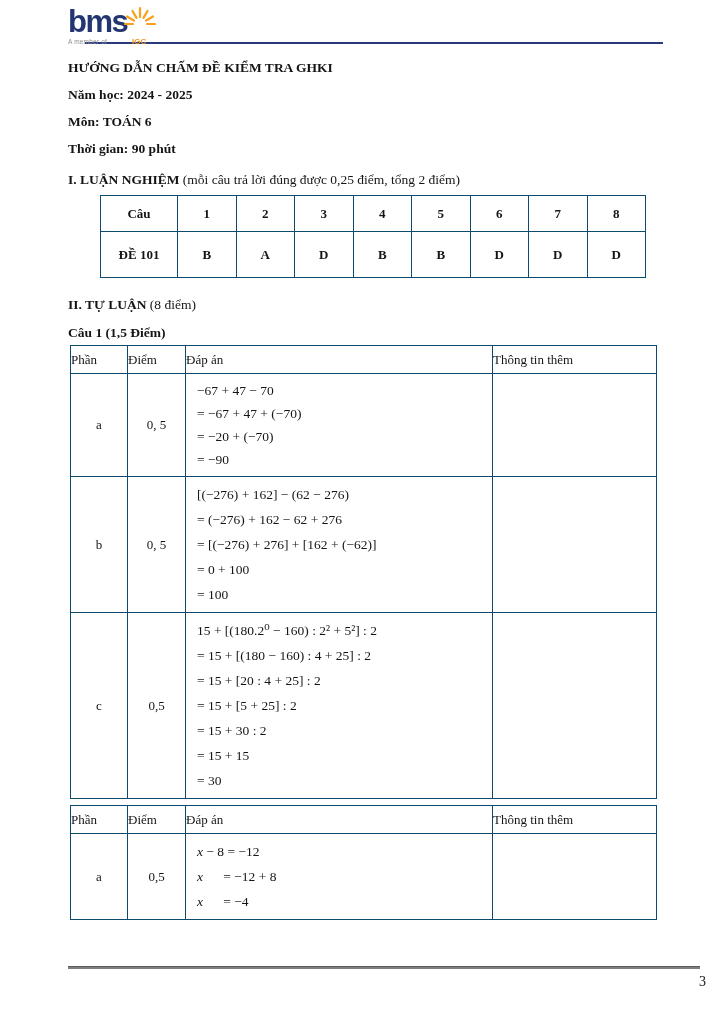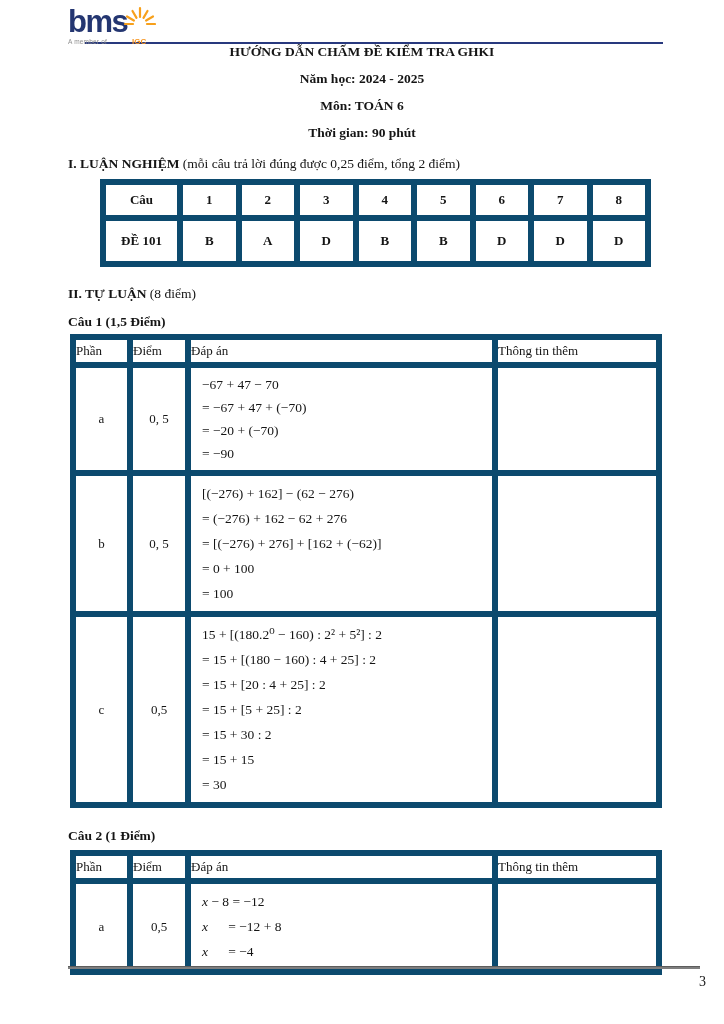--- a/index.html
+++ b/index.html
@@ -12,36 +12,36 @@
   .logo-block { position:relative; padding-top:8px; width:130px; height:40px; }
   .logo-text { font-family:"Liberation Sans","DejaVu Sans",sans-serif; font-weight:bold;
                font-size:31px; line-height:28px; letter-spacing:-1.5px; color:#243671; }
   .sun { position:absolute; left:56px; top:3px; }
   .tagline { font-family:"Liberation Sans","DejaVu Sans",sans-serif; font-size:6.5px;
              color:#8f8f8f; letter-spacing:.2px; margin-top:1px; white-space:nowrap; }
   .tagline b { color:#f7941d; font-size:8px; letter-spacing:0;padding-left:23px; }
   .header-rule { height:2px; background:#28397e; margin:2px -7px 0 17px; }
 
   
-  .title-block { text-align:center; }
+  .title-block { margin-top:16px; }
   .title-block p { font-weight:bold; font-size:13.5px; line-height:16px; margin-bottom:11px; }
   .title-block p:last-child { margin-bottom:0; }
 
   
   .sec-heading { font-size:13.5px; line-height:16px; }
   .sec-heading b { font-weight:bold; }
   .s1-heading { margin-top:15px; }
   .s2-heading { margin-top:19px; }
   .q-title { font-weight:bold; font-size:13.5px; line-height:16px; }
   .q1-title { margin-top:12px; }
   .q2-title { margin-top:20px; }
 
   
   table { border-collapse:collapse; table-layout:fixed; }
-  td,th { border:6px solid #0c4a6e; vertical-align:middle;margin-left:33px; }
+  td,th { border:1px solid #0c4a6e; vertical-align:middle;margin-left:33px; }
 
   .mc-table { margin:7px 0 0 32px; width:545px; }
   .mc-table td { text-align:center; font-weight:bold; font-size:13px; }
   .mc-table .r1 td { height:36px; }
   .mc-table .r2 td { height:46px; }
 
   .ans-table { margin:4px 0 0 2px; width:586px; }
   .ans-table th { font-weight:normal; font-size:13px; height:28px; text-align:left; }
   .ans-table td.part, .ans-table td.score { text-align:center; font-size:13px; }
   .ans-table td.answer { padding:5px 4px 5px 11px; }
@@ -181,21 +181,20 @@
           <div class="math">= 15 + [5 + 25] : 2</div>
           <div class="math">= 15 + 30 : 2</div>
           <div class="math">= 15 + 15</div>
           <div class="math">= 30</div>
         </td>
         <td></td>
       </tr>
     </tbody>
       </table>
 
-    <div class="q-title q2-title">Câu 2 (1 Điểm)</div>
 
     <table class="ans-table q2-table">
       <colgroup>
         <col style="width:57px">
           <col style="width:58px">
           <col style="width:307px">
           <col style="width:164px">
       </colgroup>
       <tbody>
           <tr>

